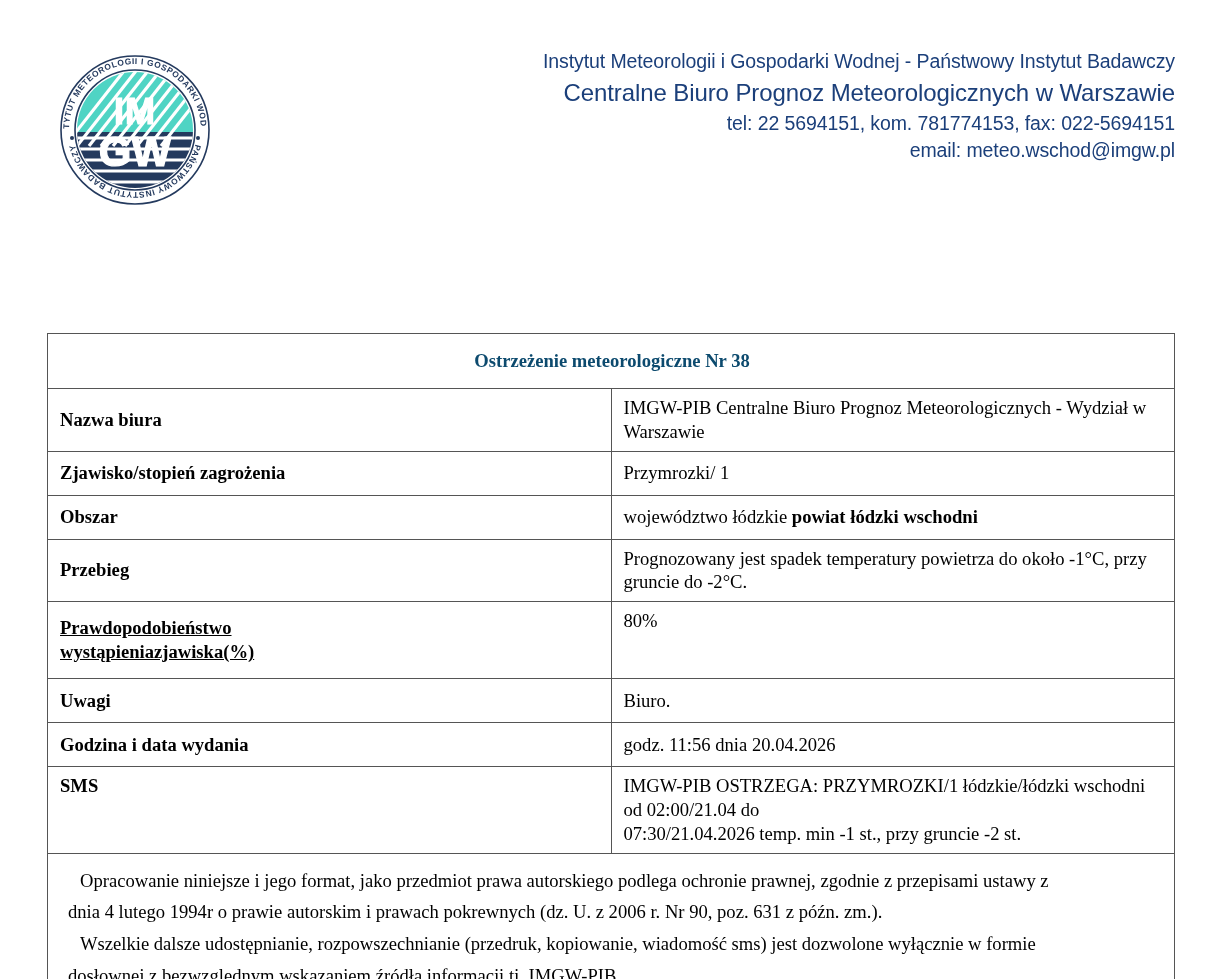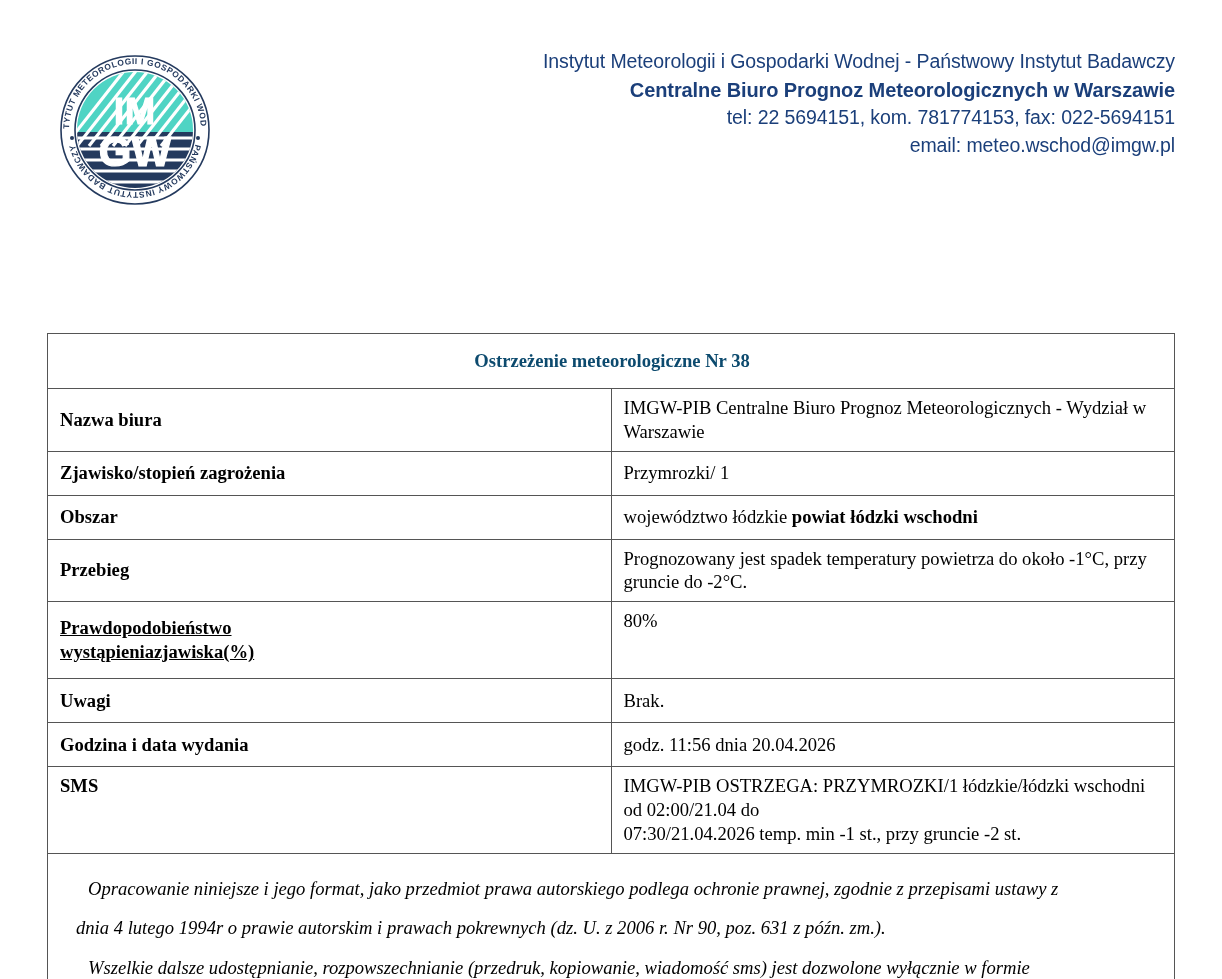--- a/index.html
+++ b/index.html
@@ -44,22 +44,22 @@
     font-family: "Liberation Sans", "DejaVu Sans", sans-serif;
     color: #1b3f7a;
     line-height: 1.42;
   }
   .org-line {
     font-size: 19.5px;
     white-space: nowrap;
     letter-spacing: -0.1px;
   }
   .org-line.bold {
-    font-weight: bold;
-    font-size: 20px;
+    font-weight: normal;
+    font-size: 24px;
   }
 
   
   .warn-table {
     position: absolute;
     left: 47px;
     top: 333px;
     width: 1128px;
     border-collapse: collapse;
     table-layout: fixed;
@@ -94,22 +94,21 @@
   .val-bold { font-weight: bold; }
 
   .legal-cell {
     font-size: 18.6px;
     line-height: 1.33;
     padding: 9px 14px 12px 14px;
     vertical-align: top;
     height: 92px;
   }
   .legal-cell p {
-    margin: 16px;
-    font-style: italic;
+    margin: 8px;
   }
   .legal-cell p + p { margin-top: 1px; }
   .legal-indent { text-indent: 12px; }
 </style>
 </head>
 <body>
 
 <div class="letterhead">
 
   <div class="logo-wrap">
@@ -202,21 +201,21 @@
     <tr class="row-tall">
       <td class="col-label">
         <div>Prawdopodobieństwo</div>
         <div>wystąpieniazjawiska(%)</div>
       </td>
       <td class="col-value">80%</td>
     </tr>
 
     <tr class="row-std">
       <td class="col-label">Uwagi</td>
-      <td class="col-value">Brak.</td>
+      <td class="col-value">Biuro.</td>
     </tr>
 
     <tr class="row-std">
       <td class="col-label">Godzina i data wydania</td>
       <td class="col-value">godz. 11:56 dnia 20.04.2026</td>
     </tr>
 
     <tr class="row-sms">
       <td class="col-label">SMS</td>
       <td class="col-value">

